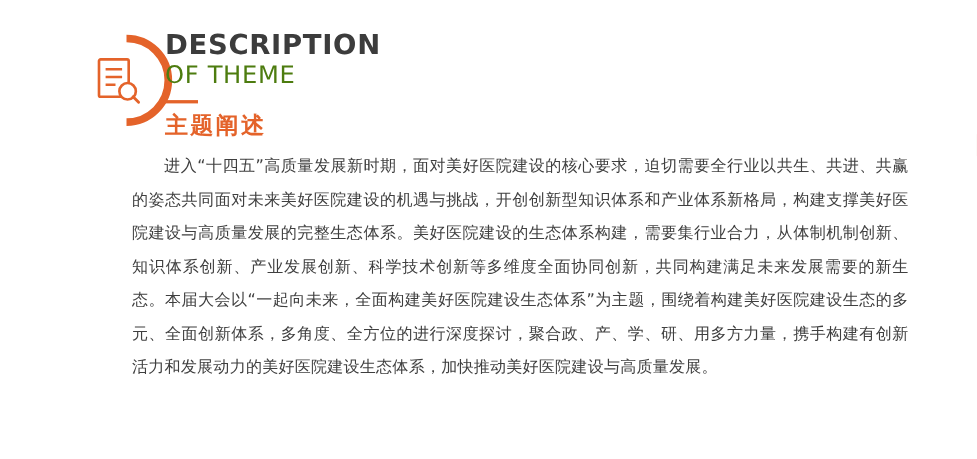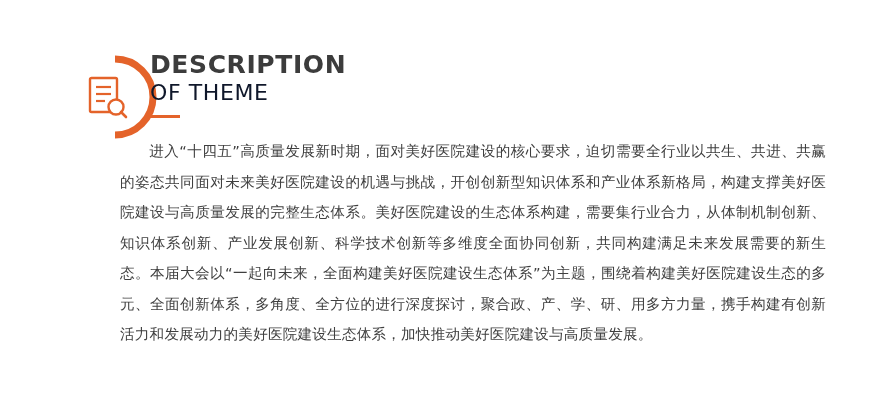--- a/index.html
+++ b/index.html
@@ -20,21 +20,20 @@
     background: #ffffff;
   }
 
   
   .header {
     position: absolute;
     left: 72px;
     top: 26px;
     width: 760px;
     height: 112px;
-    margin-top: 24px;
   }
 
   
   .emblem {
     position: absolute;
     left: 0;
     top: 4px;
     width: 86px;
     height: 86px;
   }
@@ -66,21 +65,21 @@
     letter-spacing: 0.6px;
     color: #3c3c3c;
     line-height: 29px;
     white-space: nowrap;
   }
   .title-en-2 {
     font-family: "DejaVu Sans", sans-serif;
     font-size: 22px;
     font-weight: normal;
     letter-spacing: 0.6px;
-    color: #0f172a;
+    color: #4d7c0f;
     line-height: 27px;
     white-space: nowrap;
   }
   .rule {
     margin-top: 9px;
     width: 30px;
     height: 3px;
     background: #e4632a;
   }
   .title-cn {
@@ -142,19 +141,20 @@
         <line x1="10" y1="25" x2="19" y2="25" stroke="#e4632a" stroke-width="2.2"></line>
         <circle cx="30" cy="31" r="7.5" fill="#ffffff" stroke="#e4632a" stroke-width="2.4"></circle>
         <line x1="35" y1="36" x2="40" y2="41" stroke="#e4632a" stroke-width="2.6" stroke-linecap="round"></line>
       </svg>
     </div>
 
     <div class="title-wrap">
       <div class="title-en-1">DESCRIPTION</div>
       <div class="title-en-2">OF THEME</div>
       <div class="rule"></div>
+      <div class="title-cn">主题阐述</div>
     </div>
 
   </div>
 
   <div class="body-text">进入“十四五”高质量发展新时期，面对美好医院建设的核心要求，迫切需要全行业以共生、共进、共赢的姿态共同面对未来美好医院建设的机遇与挑战，开创创新型知识体系和产业体系新格局，构建支撑美好医院建设与高质量发展的完整生态体系。美好医院建设的生态体系构建，需要集行业合力，从体制机制创新、知识体系创新、产业发展创新、科学技术创新等多维度全面协同创新，共同构建满足未来发展需要的新生态。本届大会以“一起向未来，全面构建美好医院建设生态体系”为主题，围绕着构建美好医院建设生态的多元、全面创新体系，多角度、全方位的进行深度探讨，聚合政、产、学、研、用多方力量，携手构建有创新活力和发展动力的美好医院建设生态体系，加快推动美好医院建设与高质量发展。</div>
 
 </div>
 
 </body></html>

